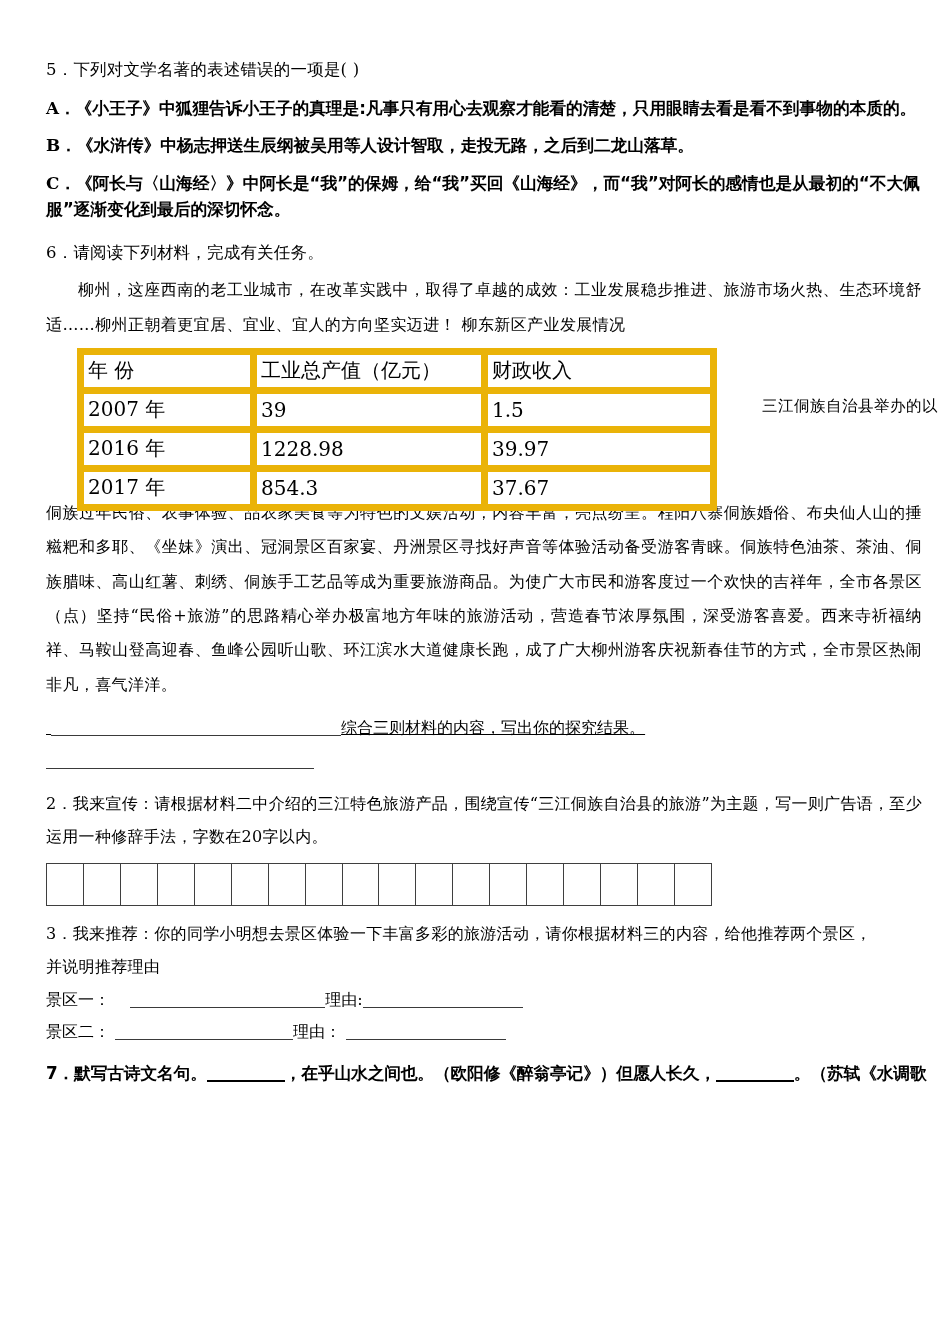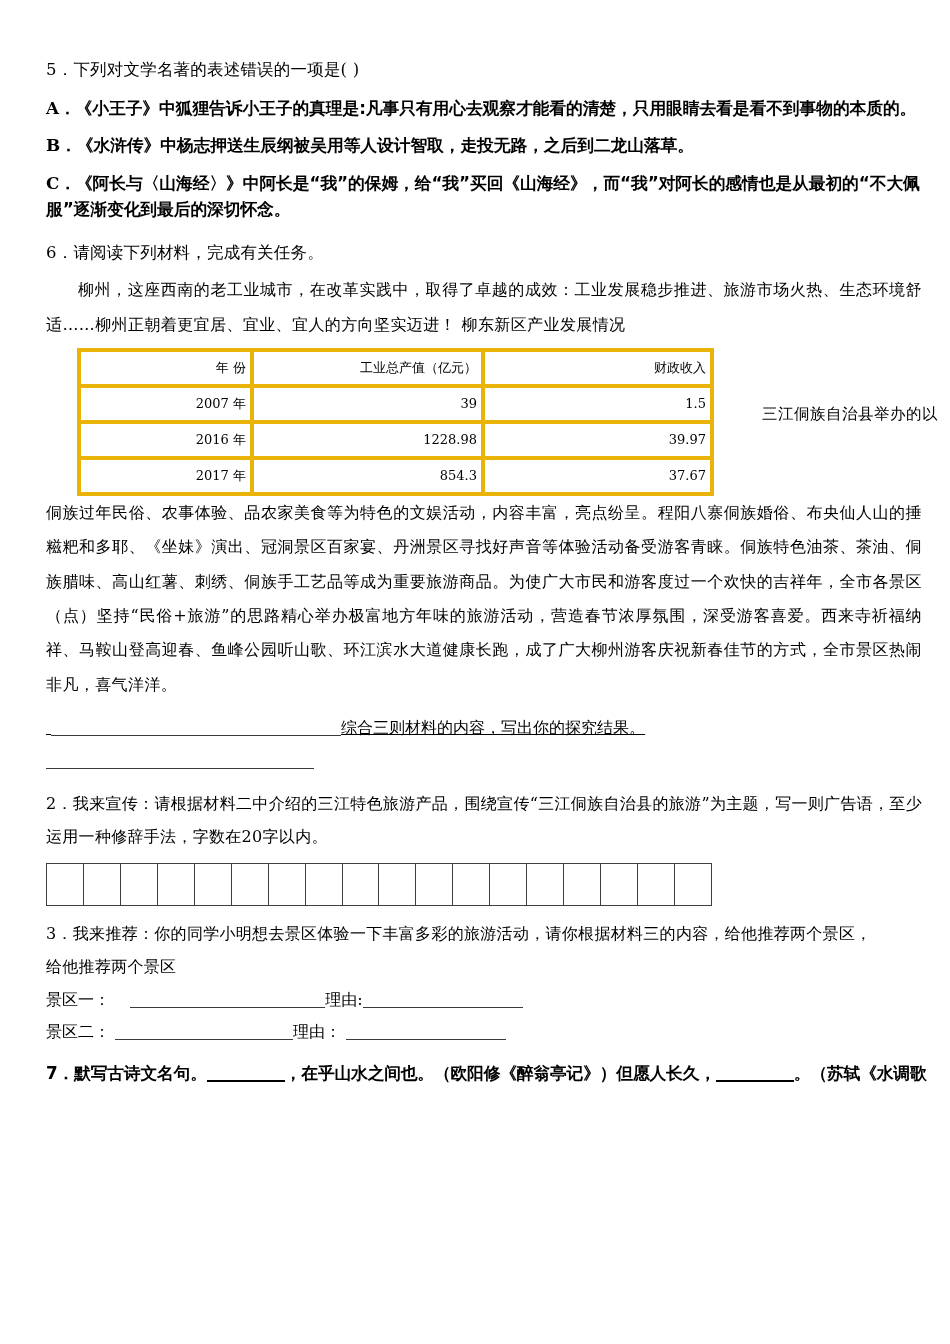--- a/index.html
+++ b/index.html
@@ -68,37 +68,37 @@
     margin-top: 6px;
     height: 128px;
   }
   table.data {
     border-collapse: collapse;
     width: 633px;
     margin-left: 31px;
     table-layout: fixed;
   }
   table.data th, table.data td {
-    border: 4px solid #eab308;
-    font-size: 13px;
+    border: 7px solid #eab308;
+    font-size: 20px;
     font-weight: normal;
     height: 30px;
     padding: 1px 4px;
-    text-align: right;
+    text-align: left;
     font-family: "DejaVu Serif", "Liberation Serif", serif;
   }
   table.data col.c1 { width: 173px; }
   table.data col.c2 { width: 231px; }
   table.data col.c3 { width: 229px; }
   td.left-year { text-align: left; padding-left: 8px; }
 
   .side-note {
     position: absolute;
     left: 716px;
-    top: 56px;
+    top: 48px;
     font-size: 15.5px;
     white-space: nowrap;
     letter-spacing: 0.5px;
   }
 
   
   .sub-q {
     font-size: 16px;
     line-height: 2.05;
     margin: 0;
@@ -258,21 +258,21 @@
     <div class="cell"></div>
     <div class="cell"></div>
     <div class="cell"></div>
     <div class="cell"></div>
     <div class="cell"></div>
     <div class="cell"></div>
     <div class="cell"></div>
   </div>
 
   <div class="sub-q">3．我来推荐：你的同学小明想去景区体验一下丰富多彩的旅游活动，请你根据材料三的内容，给他推荐两个景区，</div>
-  <div class="sub-q">给他推荐两个景区</div>
+  <div class="sub-q">并说明推荐理由</div>
 
   <div class="rec-row">
     <span>景区一：</span>
     <span>&nbsp;&nbsp;</span>
     <span class="ul ul-w195"></span><span>理由:</span><span class="ul ul-w160"></span>
   </div>
 
   <div class="rec-row">
     <span>景区二：</span>
     <span class="ul ul-w178"></span><span>理由：</span><span>&nbsp;</span><span class="ul ul-w160"></span>

